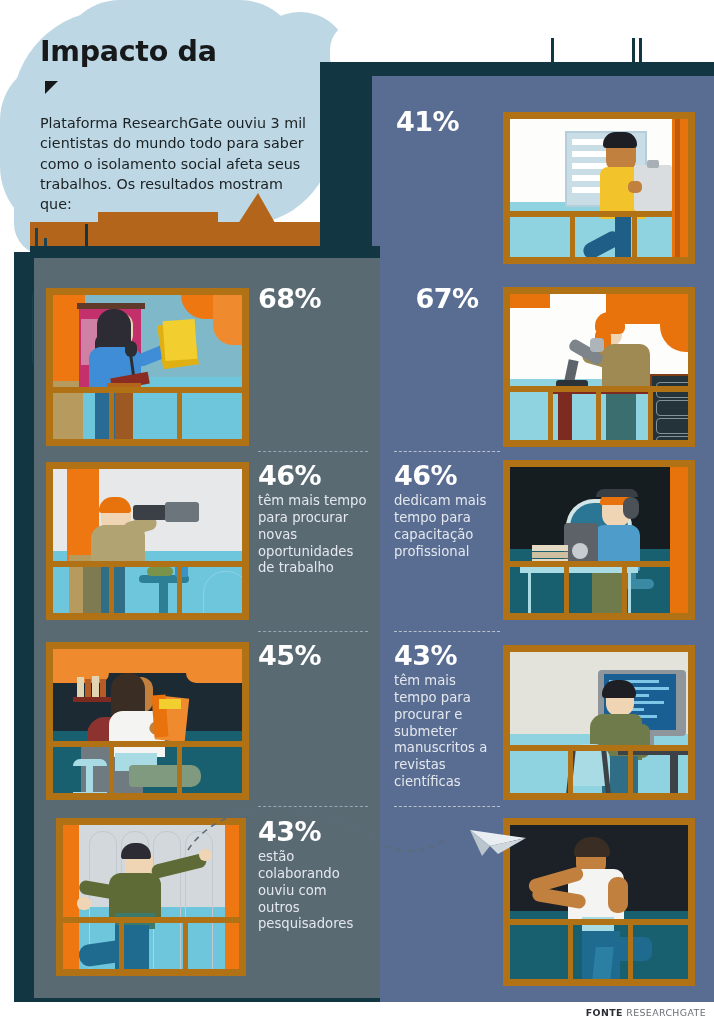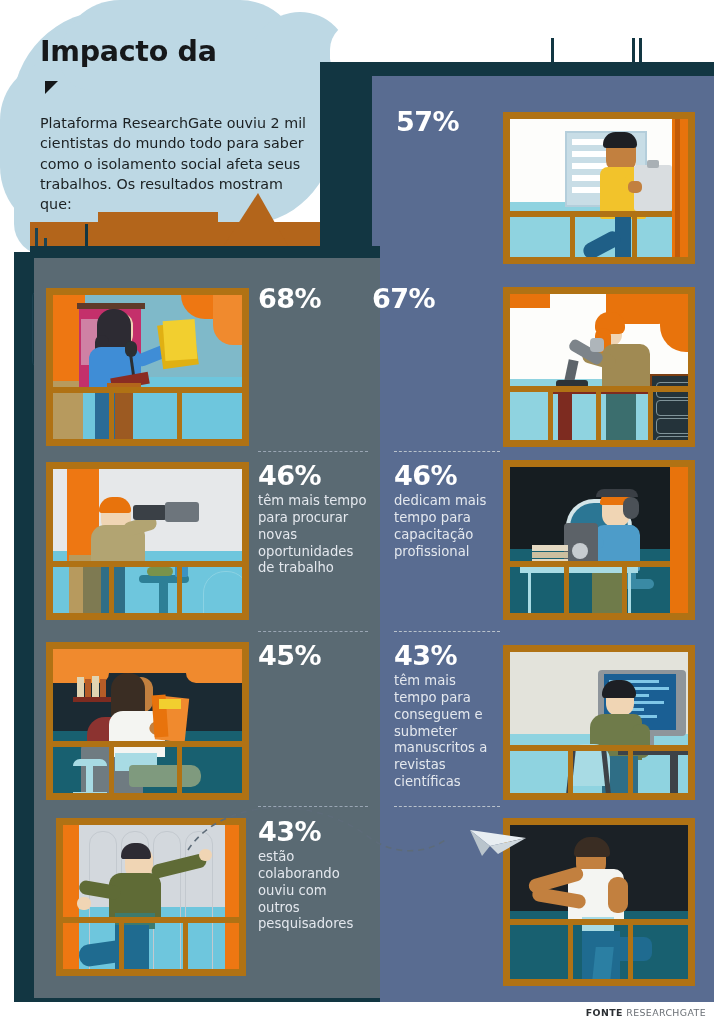--- a/index.html
+++ b/index.html
@@ -154,21 +154,21 @@
   <div class="tower-left">
     <div class="tl-slot"></div>
   </div>
   <div class="tower-left-cap"></div>
   <div class="tower-left-face"></div>
 
   <div class="hdr-title">
     <span>Impacto da</span><br>
     <span class="hdr-arrow"></span>
   </div>
-  <div class="hdr-sub">Plataforma ResearchGate ouviu 2 mil cientistas do mundo todo para saber como o isolamento social afeta seus trabalhos. Os resultados mostram que:</div>
+  <div class="hdr-sub">Plataforma ResearchGate ouviu 3 mil cientistas do mundo todo para saber como o isolamento social afeta seus trabalhos. Os resultados mostram que:</div>
 
   <div class="window" style="left:503px;top:112px;width:192px;height:152px;">
     <div class="win-scene">
       <div style="position:absolute;left:0;top:0;right:0;height:60%;background:#fdfdfb;"></div>
       <div style="position:absolute;left:0;top:60%;right:0;bottom:0;background:#8fd3e0;"></div>
 
       <div style="position:absolute;left:55px;top:12px;width:78px;height:72px;background:#c8dde6;border:2px solid #b4cedb;"></div>
       <div style="position:absolute;left:62px;top:20px;width:64px;height:6px;background:#ffffff;"></div>
       <div style="position:absolute;left:62px;top:32px;width:64px;height:6px;background:#ffffff;"></div>
       <div style="position:absolute;left:62px;top:44px;width:64px;height:6px;background:#ffffff;"></div>
@@ -449,48 +449,48 @@
   <svg class="plane-trail" style="left:180px;top:790px;width:340px;height:110px;" viewBox="0 0 340 110">
     <path d="M8 60 C 40 10, 130 2, 190 48 C 215 66, 248 64, 268 48" fill="none" stroke="#5d6b78" stroke-width="1.6" stroke-dasharray="6 5"></path>
   </svg>
   <svg class="plane-trail" style="left:468px;top:820px;width:64px;height:40px;" viewBox="0 0 64 40">
     <polygon points="2,10 58,18 22,26" fill="#e8eef2"></polygon>
     <polygon points="2,10 22,26 14,36" fill="#b9c4cc"></polygon>
     <polygon points="22,26 58,18 30,34" fill="#cfd8de"></polygon>
   </svg>
 
   <div class="stat" style="left:396px;top:108px;width:104px;">
-    <div class="pct">57%</div>
+    <div class="pct">41%</div>
   </div>
 
   <div class="stat" style="left:258px;top:285px;width:110px;">
     <div class="pct">68%</div>
   </div>
 
-  <div class="stat" style="left:372px;top:285px;width:106px;">
+  <div class="stat" style="left:394px;top:285px;width:106px;text-align:center;">
     <div class="pct">67%</div>
   </div>
 
   <div class="stat" style="left:258px;top:462px;width:110px;">
     <div class="pct">46%</div>
     <div class="desc">têm mais tempo para procurar novas oportunidades de trabalho</div>
   </div>
 
   <div class="stat" style="left:394px;top:462px;width:106px;">
     <div class="pct">46%</div>
     <div class="desc">dedicam mais tempo para capacitação profissional</div>
   </div>
 
   <div class="stat" style="left:258px;top:642px;width:110px;">
     <div class="pct">45%</div>
   </div>
 
   <div class="stat" style="left:394px;top:642px;width:106px;">
     <div class="pct">43%</div>
-    <div class="desc">têm mais tempo para conseguem e submeter manuscritos a revistas científicas</div>
+    <div class="desc">têm mais tempo para procurar e submeter manuscritos a revistas científicas</div>
   </div>
 
   <div class="stat" style="left:258px;top:818px;width:110px;">
     <div class="pct">43%</div>
     <div class="desc">estão colaborando ouviu com outros pesquisadores</div>
   </div>
 
   <div class="divider" style="left:258px;top:451px;width:110px;"></div>
   <div class="divider" style="left:258px;top:631px;width:110px;"></div>
   <div class="divider" style="left:258px;top:806px;width:110px;"></div>

